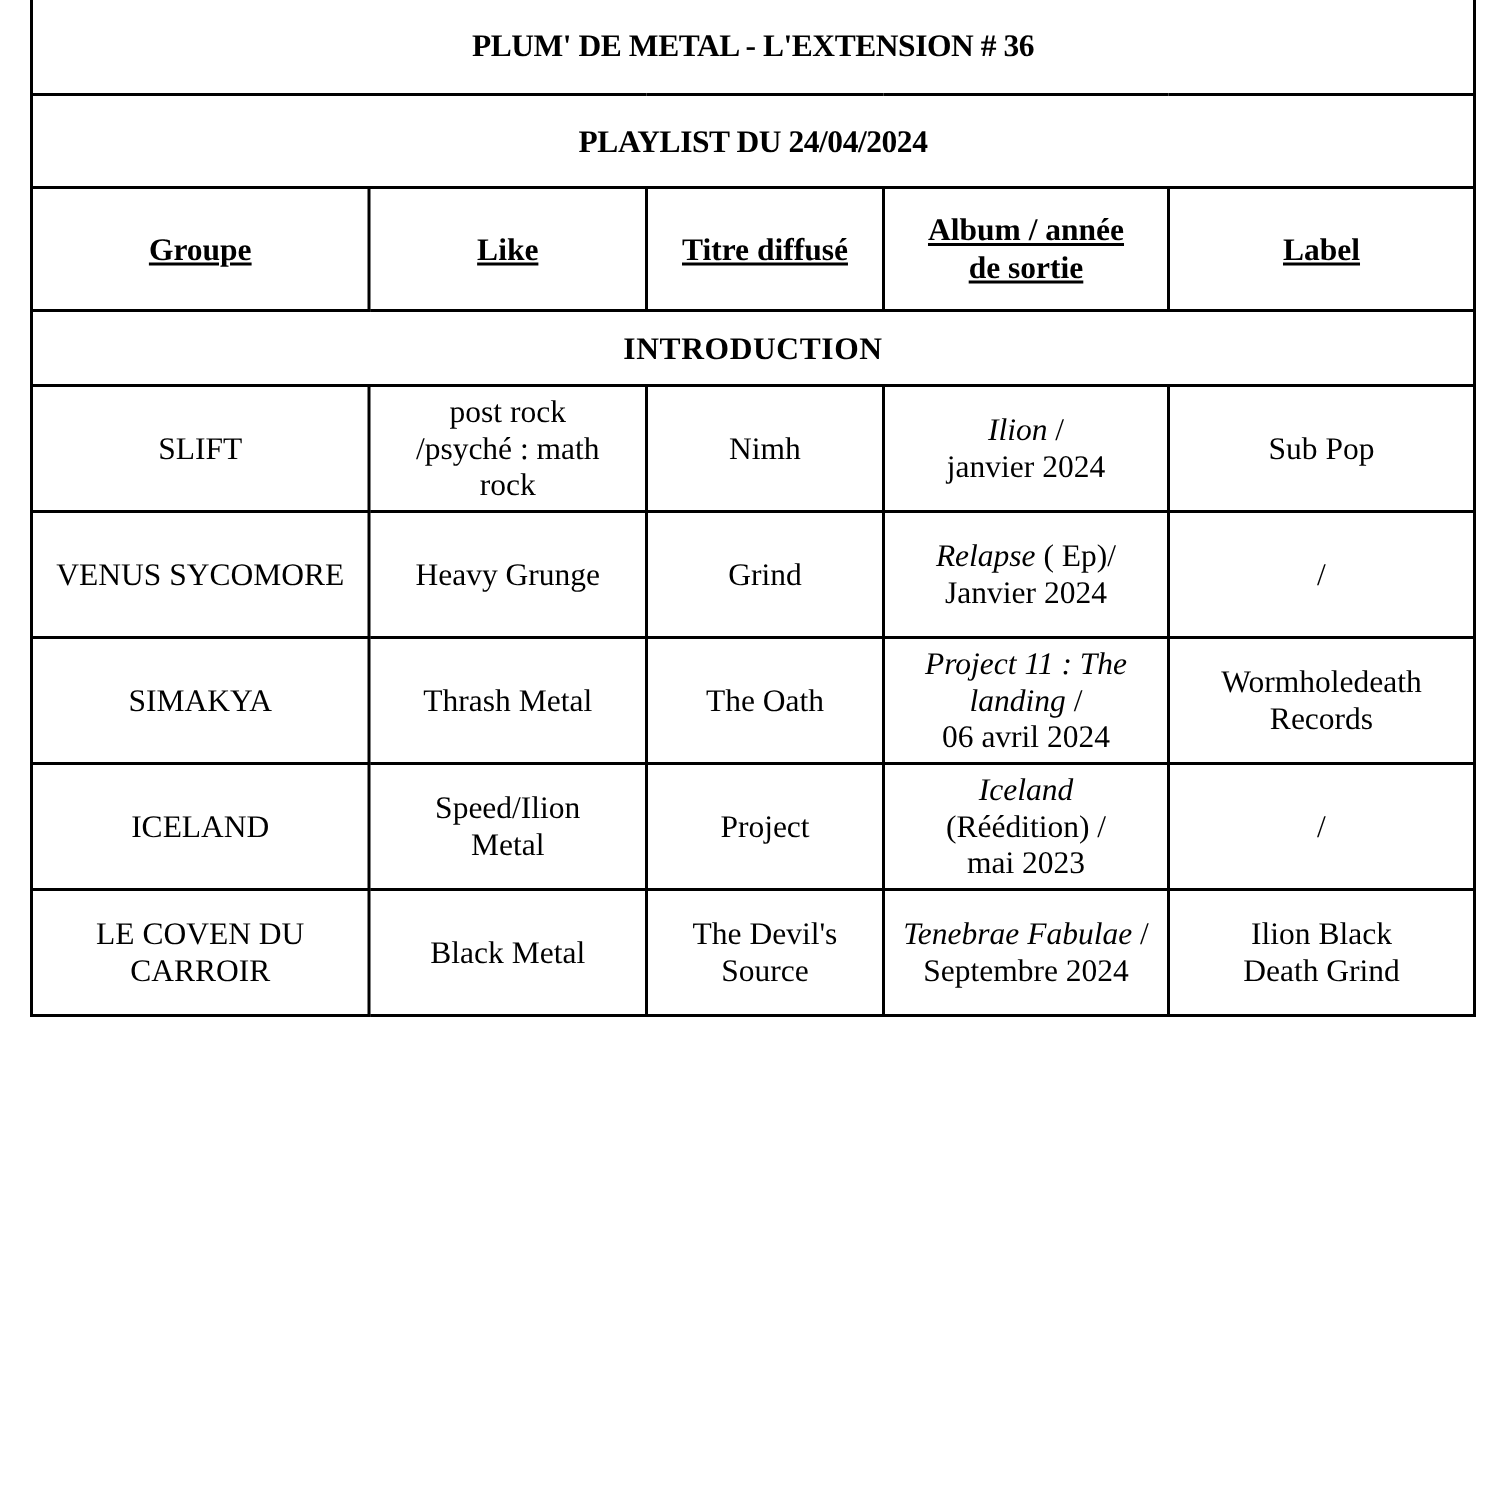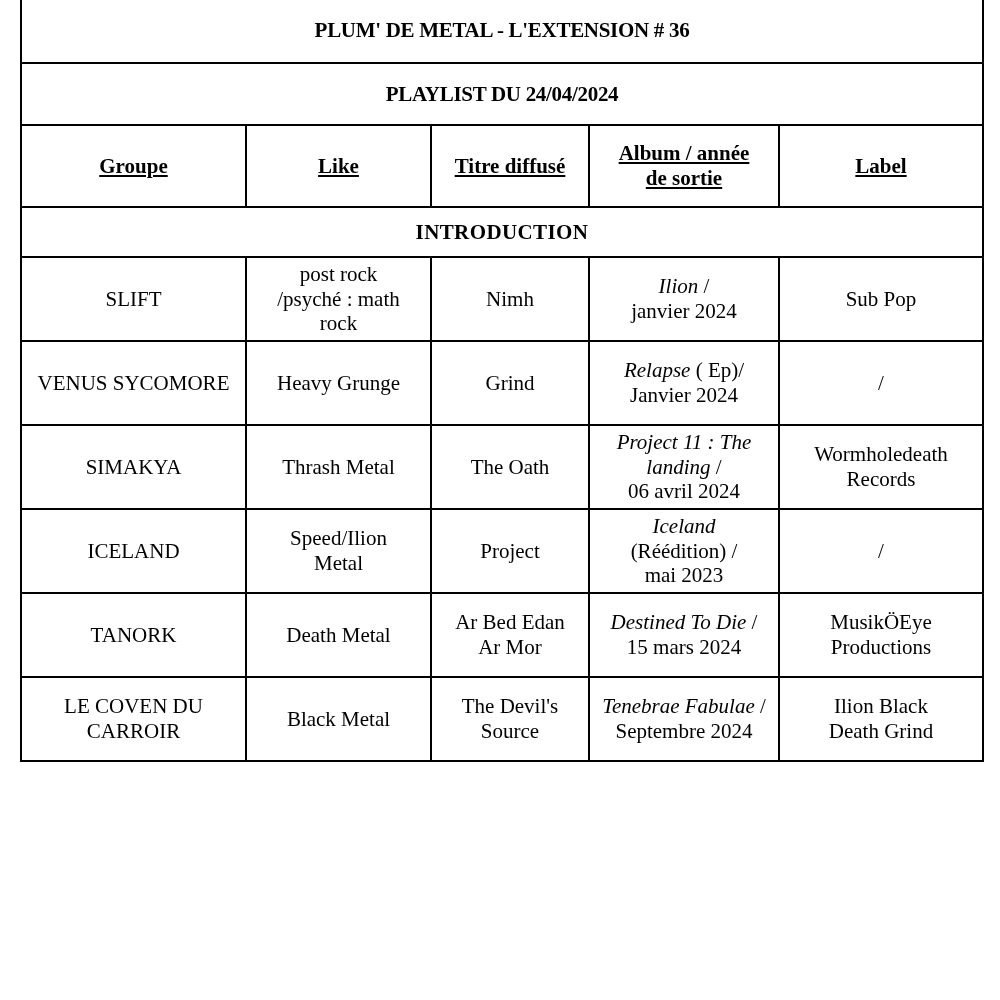--- a/index.html
+++ b/index.html
@@ -178,35 +178,20 @@
           </td>
         <td>
             <span class="cellline">Project</span>
           </td>
         <td><span class="album-title">Iceland</span><span class="cellline album-rest">(Réédition) /</span><span class="cellline album-rest">mai 2023</span></td>
         <td>
             <span class="cellline">/</span>
           </td>
       </tr>
       <tr class="row-data">
-        <td>TANORK</td>
-        <td>
-            <span class="cellline">Death Metal</span>
-          </td>
-        <td>
-            <span class="cellline">Ar Bed Edan</span>
-            <span class="cellline">Ar Mor</span>
-          </td>
-        <td><span class="album-title">Destined To Die</span><span class="album-rest"> /</span><span class="cellline album-rest">15 mars 2024</span></td>
-        <td>
-            <span class="cellline">MusikÖEye</span>
-            <span class="cellline">Productions</span>
-          </td>
-      </tr>
-      <tr class="row-data">
         <td>LE COVEN DU CARROIR</td>
         <td>
             <span class="cellline">Black Metal</span>
           </td>
         <td>
             <span class="cellline">The Devil's</span>
             <span class="cellline">Source</span>
           </td>
         <td><span class="album-title">Tenebrae Fabulae</span><span class="album-rest"> /</span><span class="cellline album-rest">Septembre 2024</span></td>
         <td>

